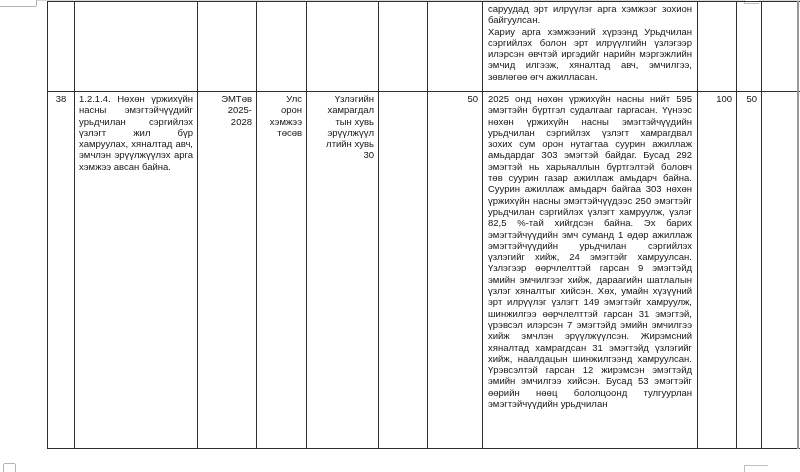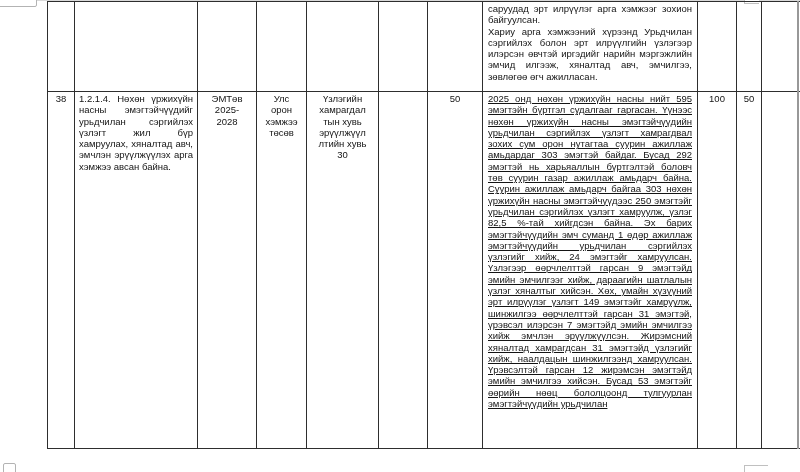--- a/index.html
+++ b/index.html
@@ -39,24 +39,24 @@
     padding: 1px 4px;
     overflow: hidden;
   }
   .doc-table tr.r1 { height: 90px; }
   .doc-table tr.r2 { height: 357px; }
 
   td.gray-l  { border-left-color: #7d7d7d; }
   td.gray-l2 { border-left-color: #989898; border-left-width: 2px; }
 
   .just { text-align: justify; text-justify: inter-word; }
-  .ctr  { text-align: center; }
+  .ctr  { text-align: right; }
   .pre  { white-space: pre-line; }
 
-  .clip-tall  { height: 352px; overflow: hidden; text-decoration: underline; }
+  .clip-tall  { height: 352px; overflow: hidden; }
   .clip-short { height: 86px;  overflow: hidden; }
 
   td.num-cell { text-align: center; }
   td.result-cell { padding: 1px 5px; }
 </style>
 </head>
 <body>
 
 <div class="edge-top"></div>
 <div class="frag frag-tl"></div>

